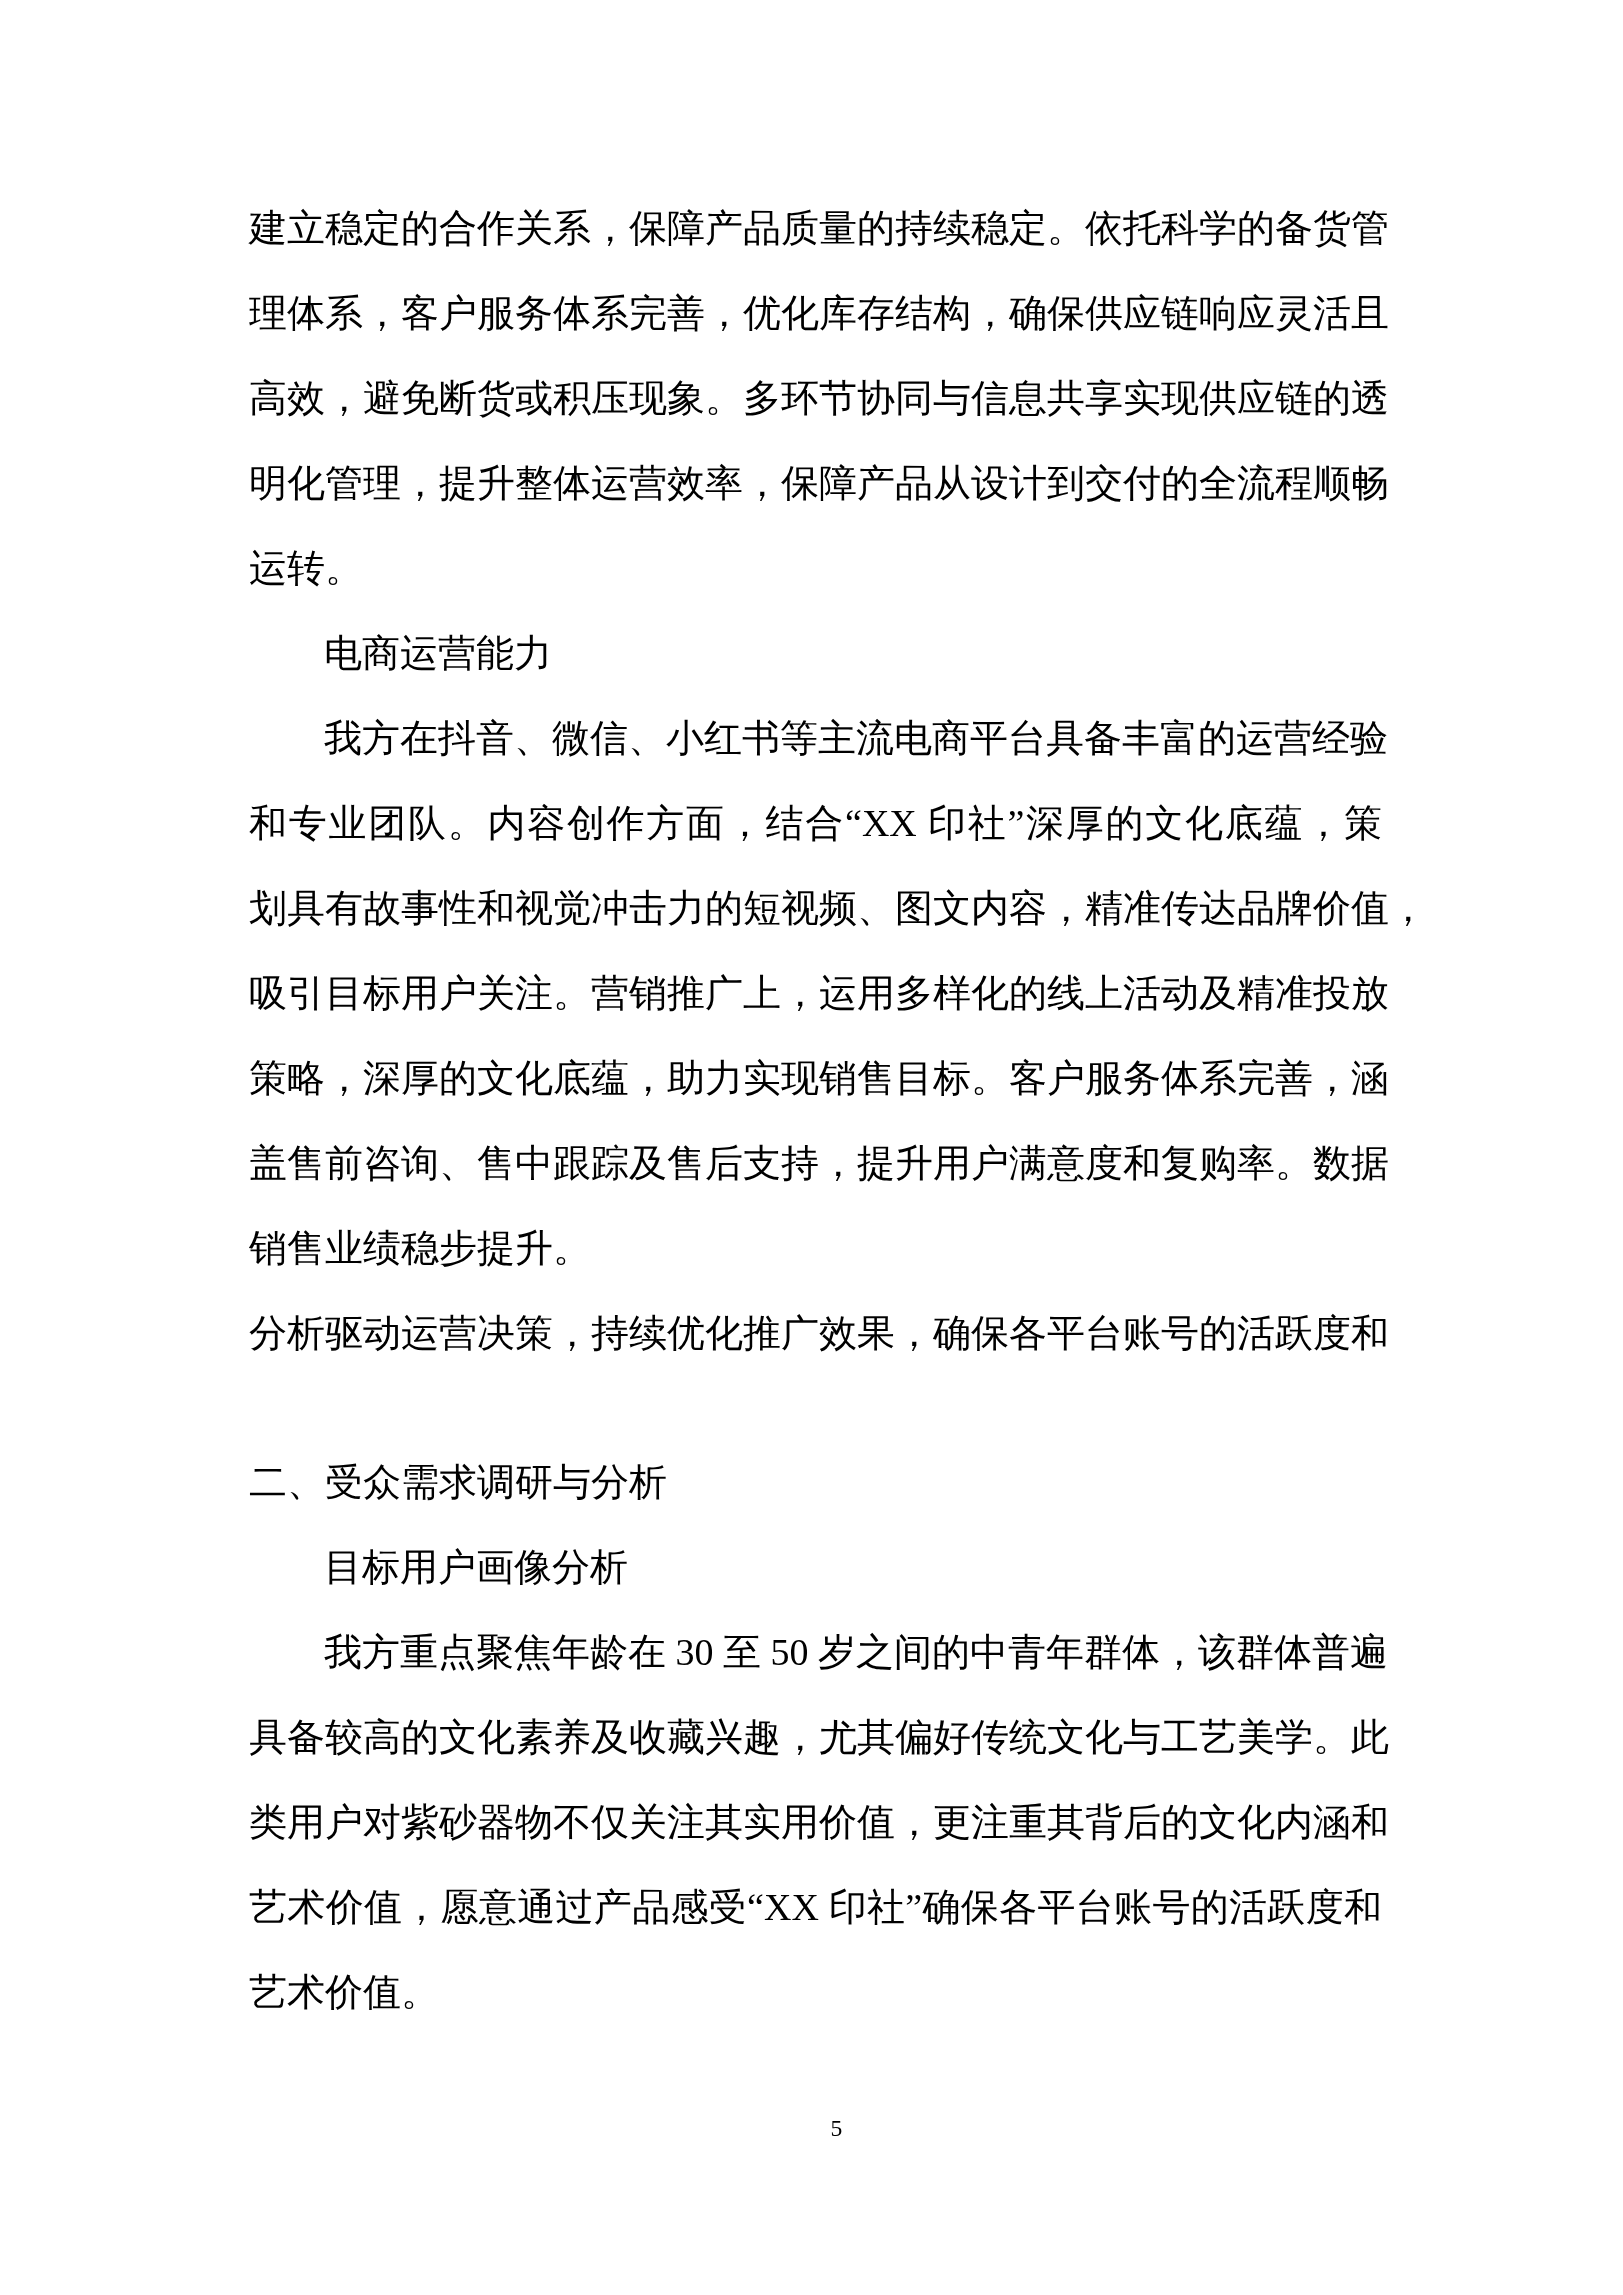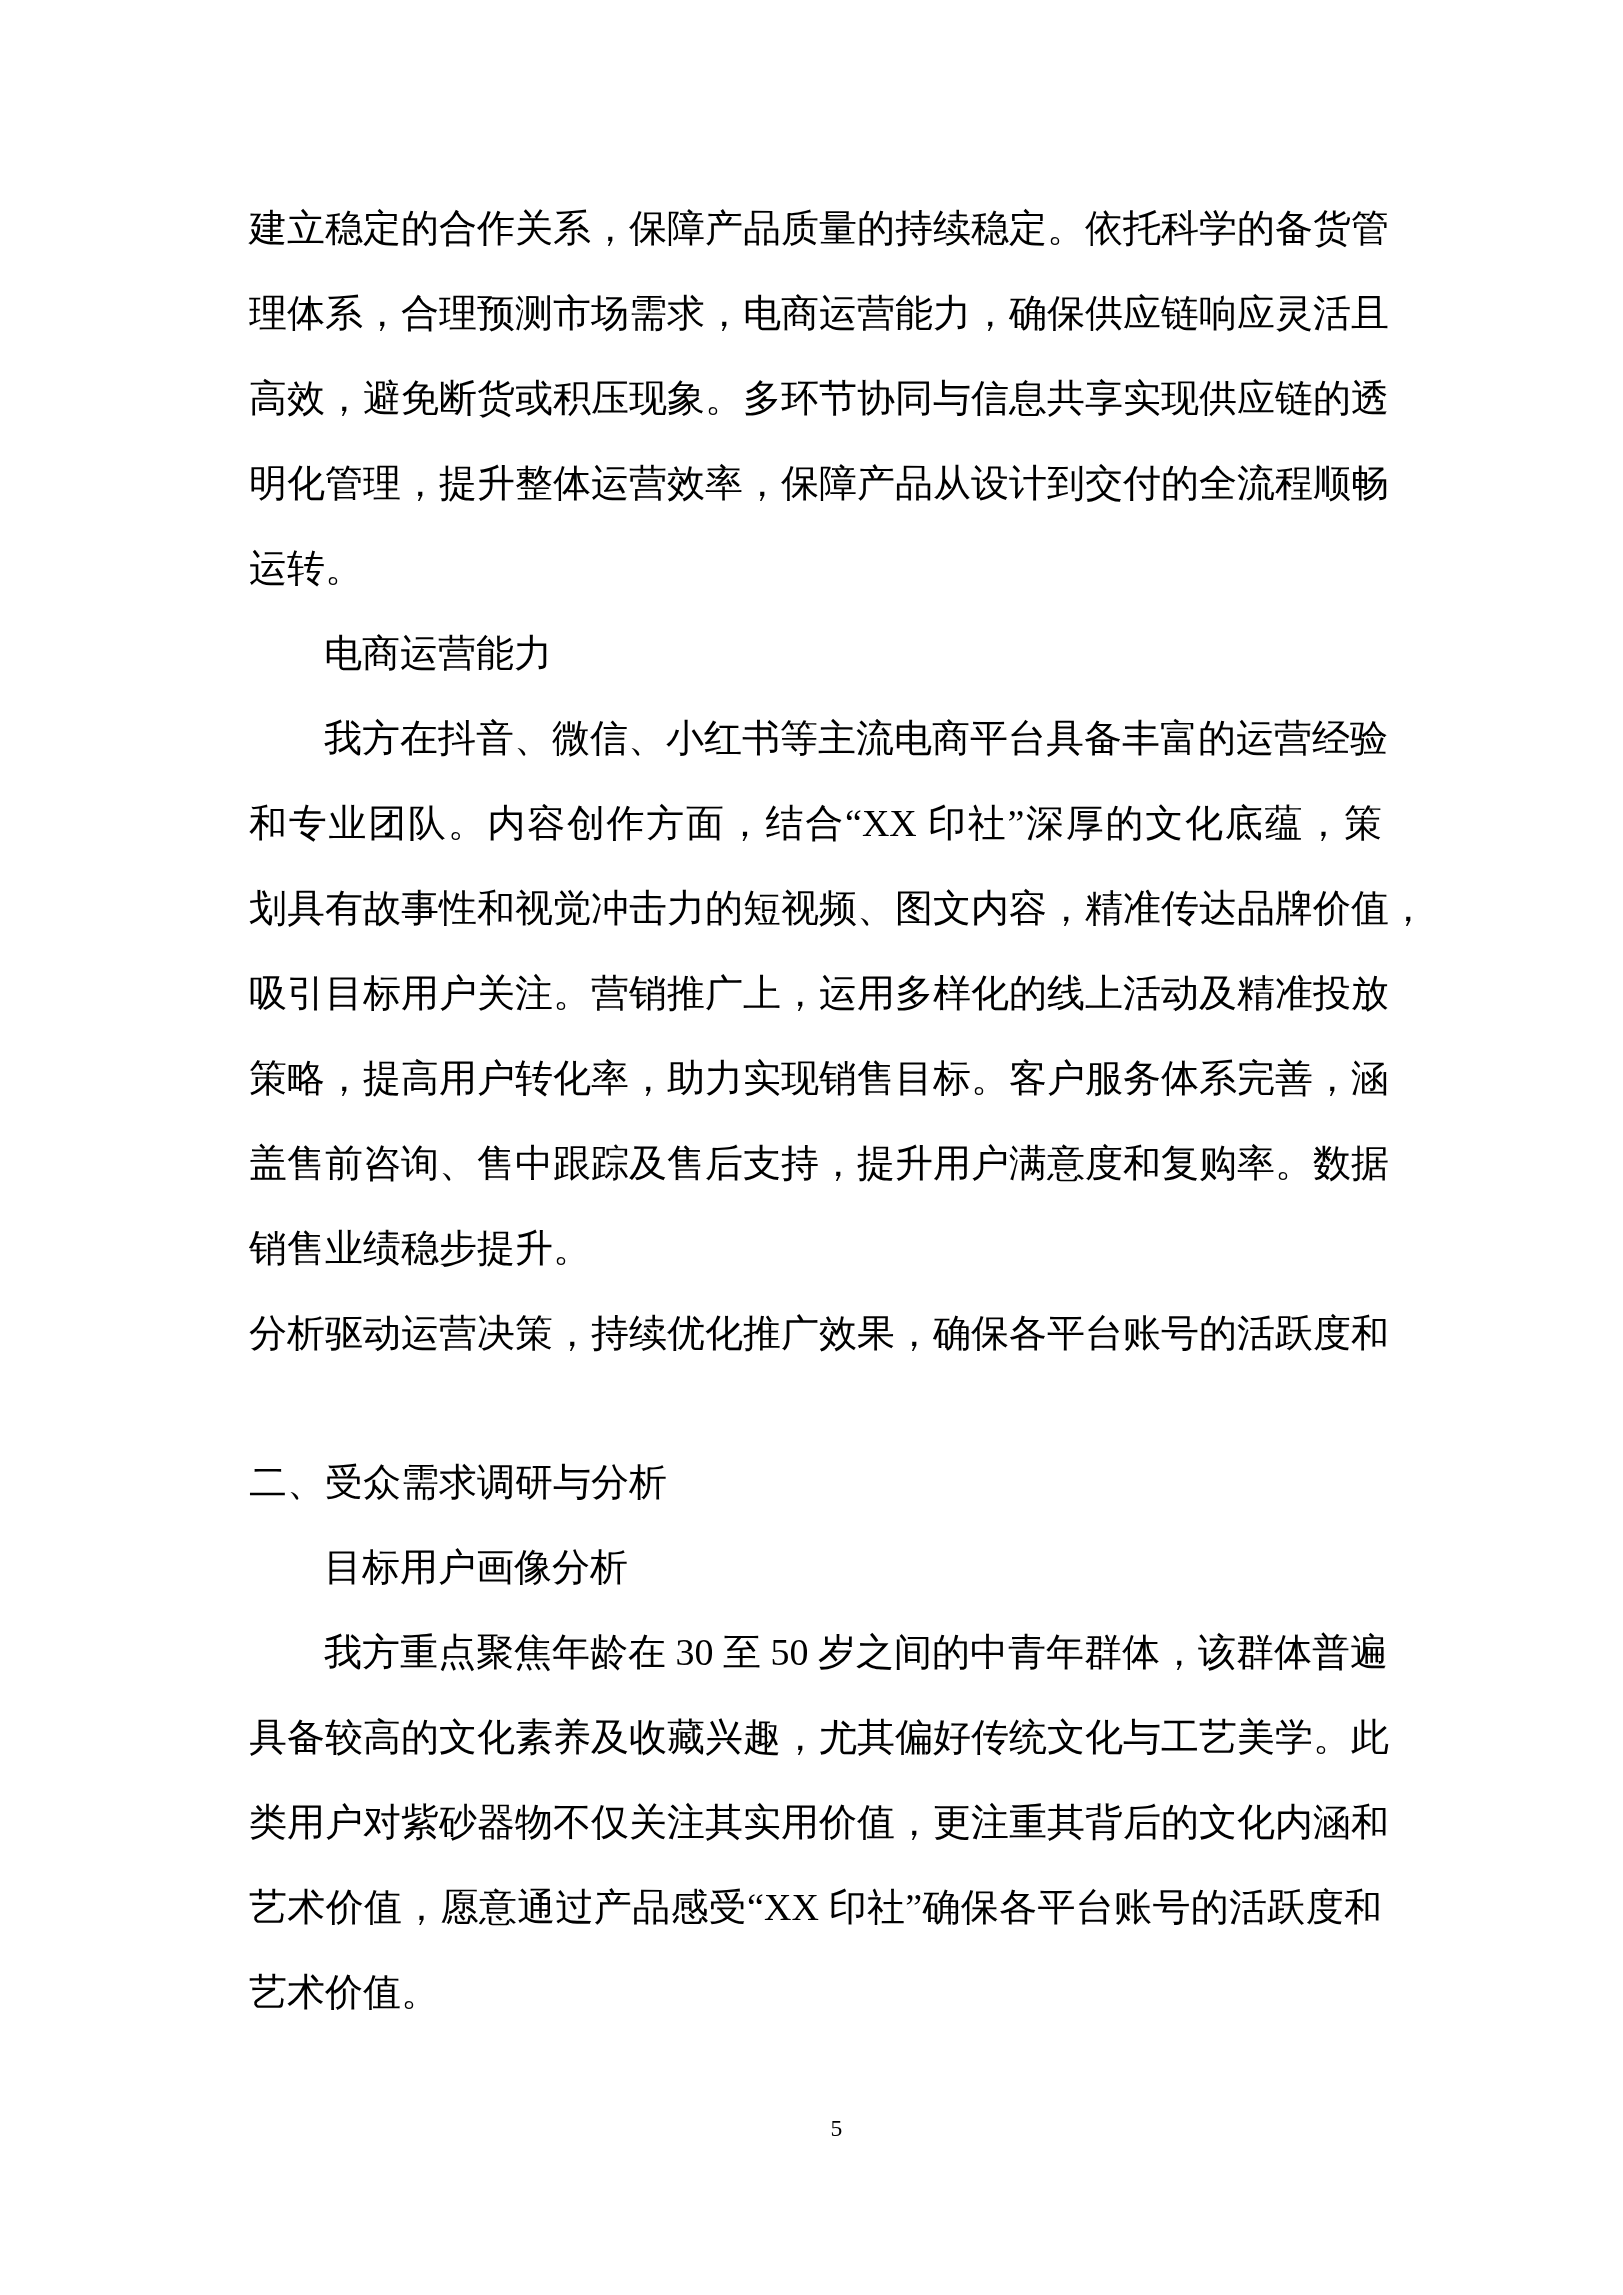--- a/index.html
+++ b/index.html
@@ -58,34 +58,34 @@
   }
 </style>
 </head>
 <body>
 
 <div class="page">
   <div class="text-block">
 
     <div>
       <span class="line">建立稳定的合作关系，保障产品质量的持续稳定。依托科学的备货管</span>
-      <span class="line">理体系，合理预测市场需求，电商运营能力，确保供应链响应灵活且</span>
+      <span class="line">理体系，客户服务体系完善，优化库存结构，确保供应链响应灵活且</span>
       <span class="line">高效，避免断货或积压现象。多环节协同与信息共享实现供应链的透</span>
       <span class="line">明化管理，提升整体运营效率，保障产品从设计到交付的全流程顺畅</span>
       <span class="line last">运转。</span>
     </div>
 
     <div class="line last indent">电商运营能力</div>
 
     <div>
       <span class="line indent">我方在抖音、微信、小红书等主流电商平台具备丰富的运营经验</span>
       <span class="line">和专业团队。内容创作方面，结合“XX 印社”深厚的文化底蕴，策</span>
       <span class="line">划具有故事性和视觉冲击力的短视频、图文内容，精准传达品牌价值，</span>
       <span class="line">吸引目标用户关注。营销推广上，运用多样化的线上活动及精准投放</span>
-      <span class="line">策略，提高用户转化率，助力实现销售目标。客户服务体系完善，涵</span>
+      <span class="line">策略，深厚的文化底蕴，助力实现销售目标。客户服务体系完善，涵</span>
       <span class="line">盖售前咨询、售中跟踪及售后支持，提升用户满意度和复购率。数据</span>
       <span class="line last">销售业绩稳步提升。</span>
       <span class="line">分析驱动运营决策，持续优化推广效果，确保各平台账号的活跃度和</span>
     </div>
 
     <div class="heading-gap"></div>
 
     <div class="line last">二、受众需求调研与分析</div>
 
     <div class="line last indent">目标用户画像分析</div>

